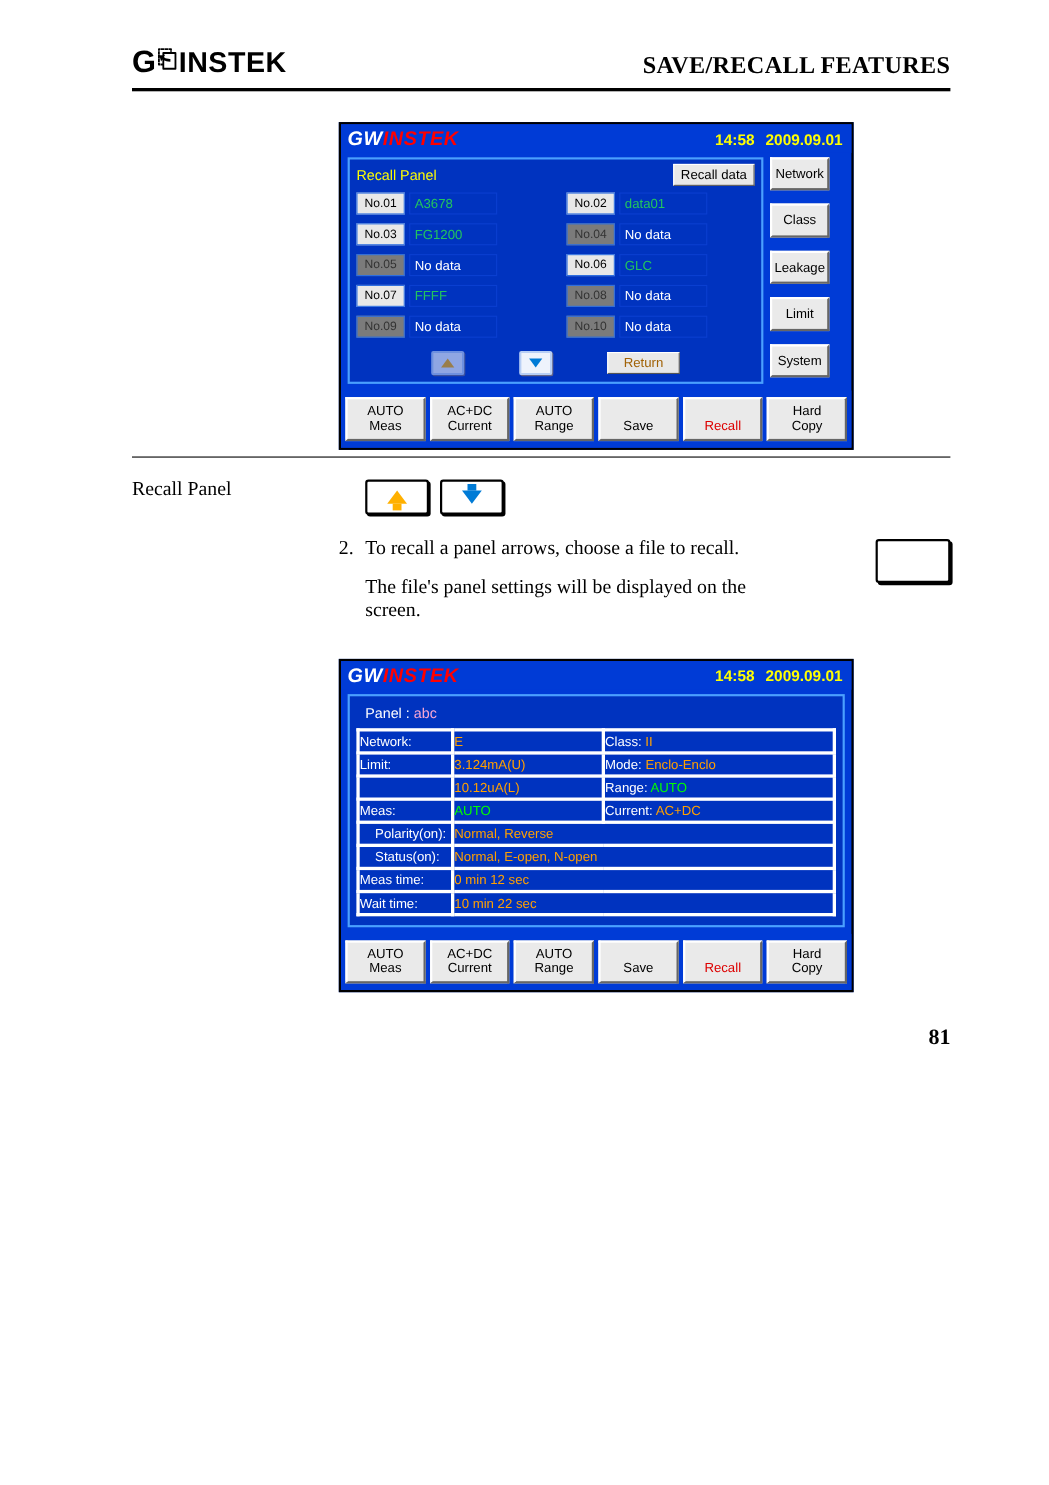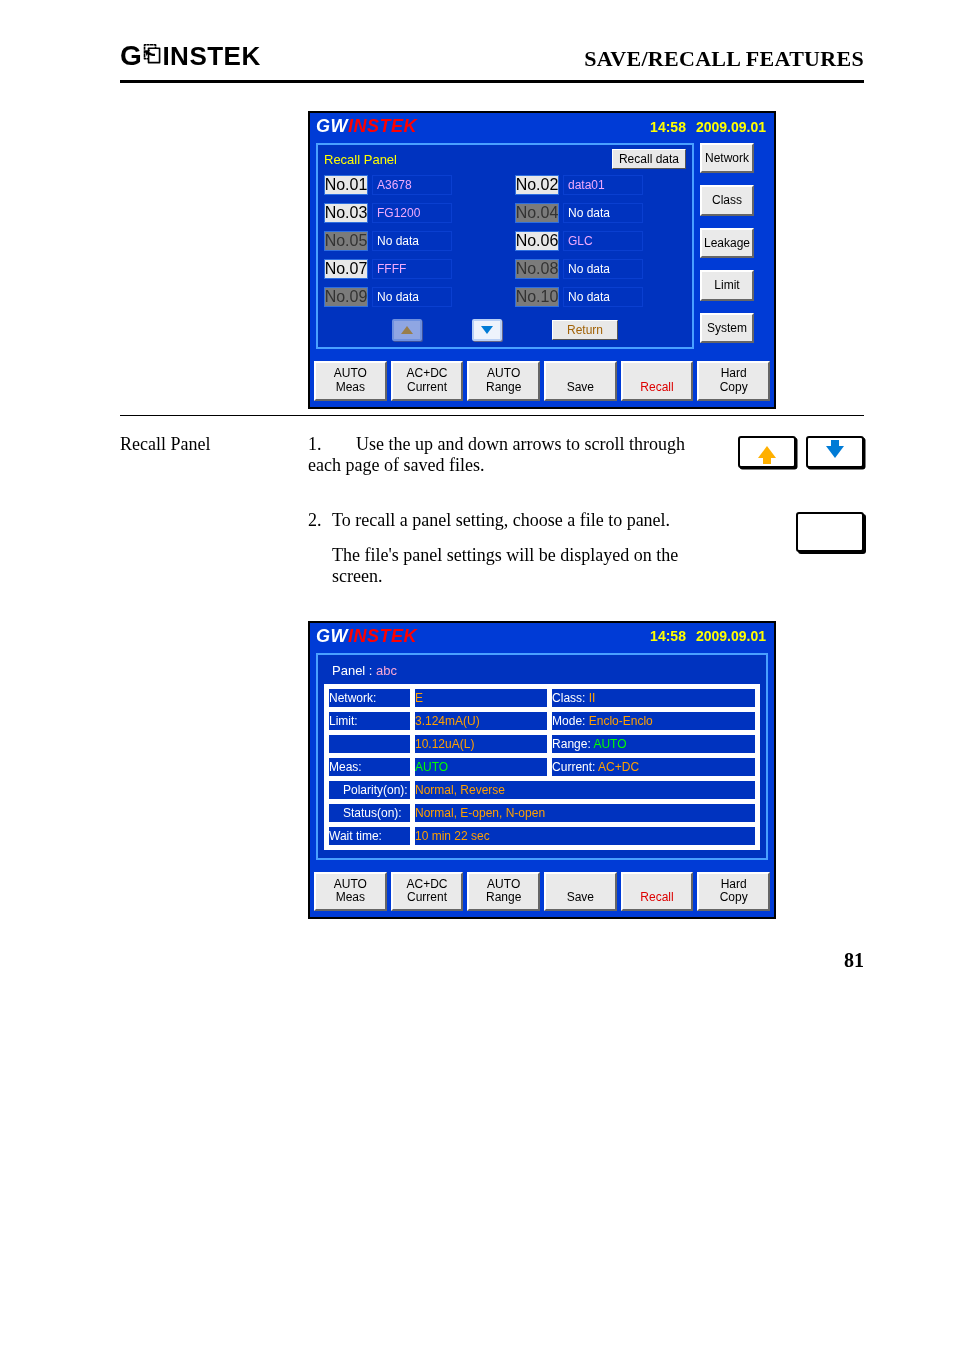--- a/index.html
+++ b/index.html
@@ -60,24 +60,24 @@
   .dev-header .right { display:flex; gap:10px; color:#ff0; font-weight:bold; font-size:14px;align-items:flex-end;}
   .dev-body { display:flex; }
   .dev-main { flex:1; padding: 4px 6px 6px 6px; }
   .dev-side { width:74px; padding:4px 20px 4px 0; display:flex; flex-direction:column; gap:12px; justify-content: flex-start; }
 
   .panel-box { border:2px solid #4aa0ff; padding:4px 6px 6px 6px; position:relative; background:#0033bf; }
   .panel-title { color:#ff0; font-size:13px; margin-bottom:6px; display:flex; justify-content:space-between; align-items:center;}
   .recall-data-btn { background:#e8e8e8; color:#000; padding:2px 6px; border-bottom:1.5px solid #555; border-right:1.5px solid #555; border-top:1px solid #fff; border-left:1px solid #fff; font-size:12px;}
   .file-grid { display:grid; grid-template-columns: 1fr 1fr; gap:8px 20px; margin-bottom:10px; }
   .file-slot { display:flex; gap:4px; align-items:center;}
-  .slot-no { width:44px; height:20px; display:flex; align-items:center; justify-content:center; font-size:16px; border:1px solid #2f6fe0; color:#000; }
+  .slot-no { width:44px; height:20px; display:flex; align-items:center; justify-content:center; font-size:11px; border:1px solid #2f6fe0; color:#000; }
   .slot-no.active{ background:#e8e8e8; }
   .slot-no.disabled{ background:#7b7b7b; color:#333;}
-  .slot-name { color:#f0abfc; font-size:12px; border:1px solid #0a3fd0; height:20px; display:flex; align-items:center; padding:0 4px; min-width:80px;}
+  .slot-name { color:#22c55e; font-size:12px; border:1px solid #0a3fd0; height:20px; display:flex; align-items:center; padding:0 4px; min-width:80px;}
   .slot-name.nodata { color:#fff; }
   .panel-footer { display:flex; align-items:center; gap:50px; justify-content:center; padding-top:2px;}
   .panel-footer .icon-mini { width:30px; height:22px; border:2px solid #b8cff5; border-radius:2px; display:flex; align-items:center; justify-content:center; background:#eef3fc; box-shadow:1px 1px 0 #668;}
   .panel-footer .icon-mini.disabled{ opacity:0.6; }
   .mini-up { width:0;height:0;border-left:6px solid transparent;border-right:6px solid transparent;border-bottom:8px solid #ffb000; }
   .mini-down { width:0;height:0;border-left:6px solid transparent;border-right:6px solid transparent;border-top:8px solid #007bd6; }
   .return-btn { background:#e8e8e8; color:#a16207; padding:2px 14px; font-size:12px; border-bottom:1.5px solid #555; border-right:1.5px solid #555; border-top:1px solid #fff; border-left:1px solid #fff;}
 
   .softkey-row { display:flex; gap:4px; padding:6px 4px; background:#003bd6; }
   .softkey {
@@ -93,21 +93,21 @@
     font-size:12px; padding:6px 2px; line-height:1.2;
     border-top:2px solid #fff; border-left:2px solid #fff;
     border-bottom:2px solid #666; border-right:2px solid #666;
   }
 
   
   .settings-box { border:2px solid #4aa0ff; padding:4px 6px 8px 6px; background:#0033bf;}
   .settings-title { color:#fff; font-size:13px; padding:4px 2px 6px 8px;}
   .settings-title .orange{ color:#f9a8d4;}
   .tbl { width:100%; border-collapse:collapse; }
-  .tbl td { border:5px solid #ffffff; padding:2px 0; font-size:12px; color:#fff; height:20px; }
+  .tbl td { border:3px solid #ffffff; padding:2px 0; font-size:12px; color:#fff; height:20px; }
   .tbl td.key { width:86px; }
   .tbl .val { color:#ffa000; }
   .tbl .auto{ color:#0f0;}
   .recall-ok-row { display:flex; align-items:center; justify-content:center; gap:30px; padding-top:10px; color:#fff; font-size:13px;}
   .yn-btn { background:#eaeaea; color:#000; padding:3px 24px; font-size:12px; border-top:1.5px solid #fff; border-left:1.5px solid #fff; border-bottom:1.5px solid #666; border-right:1.5px solid #666;}
 
   .page-num { text-align:right; font-family:"Palatino Linotype","Book Antiqua",Georgia,serif; font-size:20px; font-weight:bold; margin-top:30px;}
 </style>
 </head>
 <body>
@@ -209,39 +209,36 @@
       <div class="softkey"><br><span>Save</span></div>
       <div class="softkey red"><br><span>Recall</span></div>
       <div class="softkey"><span>Hard</span><br><span>Copy</span></div>
     </div>
   </div>
 </div>
 <div class="thin-rule"></div>
 
 <div class="instr-row">
   <div class="instr-left">Recall Panel</div>
-  <div class="instr-mid">
-    <p><span class="instr-num">1.</span><span class="indent" style="display:inline;">Use the up and down arrows to scroll through each page of saved files.</span></p>
-  </div>
   <div class="instr-right">
     <div class="icon-btn-group">
       <div class="icon-btn">
           <span class="arrow-up"></span>
         </div>
       <div class="icon-btn">
           <span class="arrow-down"></span>
         </div>
     </div>
   </div>
 </div>
 
 <div class="instr-row">
   <div class="instr-left"></div>
   <div class="instr-mid">
-    <p><span class="instr-num">2.</span><span style="display:inline;">To recall a panel setting, choose a file to panel.</span></p>
+    <p><span class="instr-num">2.</span><span style="display:inline;">To recall a panel arrows, choose a file to recall.</span></p>
     <p style="padding-left:24px;">The file's panel settings will be displayed on the screen.</p>
   </div>
   <div class="instr-right">
     <div class="blank-btn"></div>
   </div>
 </div>
 
 <div class="device-wrap">
   <div class="device">
     <div class="dev-header">
@@ -284,20 +281,24 @@
           </tr>
           <tr>
             <td class="key" style="padding-left:14px;">Polarity(on):</td>
             <td class="val" colspan="2">Normal, Reverse</td>
           </tr>
           <tr>
             <td class="key" style="padding-left:14px;">Status(on):</td>
             <td class="val" colspan="2">Normal, E-open, N-open</td>
           </tr>
           <tr>
+            <td class="key">Meas time:</td>
+            <td class="val" colspan="2">0 min 12 sec</td>
+          </tr>
+          <tr>
             <td class="key">Wait time:</td>
             <td class="val" colspan="2">10 min 22 sec</td>
           </tr>
         </tbody>
           </table>
       </div>
     </div>
     <div class="softkey-row">
       <div class="softkey"><span>AUTO</span><br><span>Meas</span></div>
       <div class="softkey"><span>AC+DC</span><br><span>Current</span></div>

